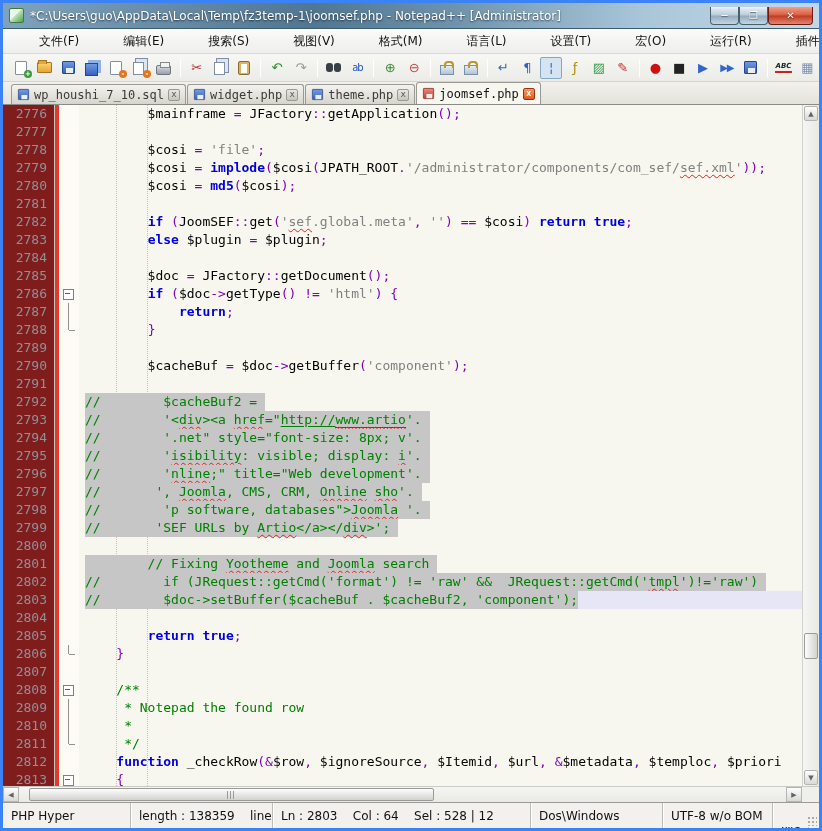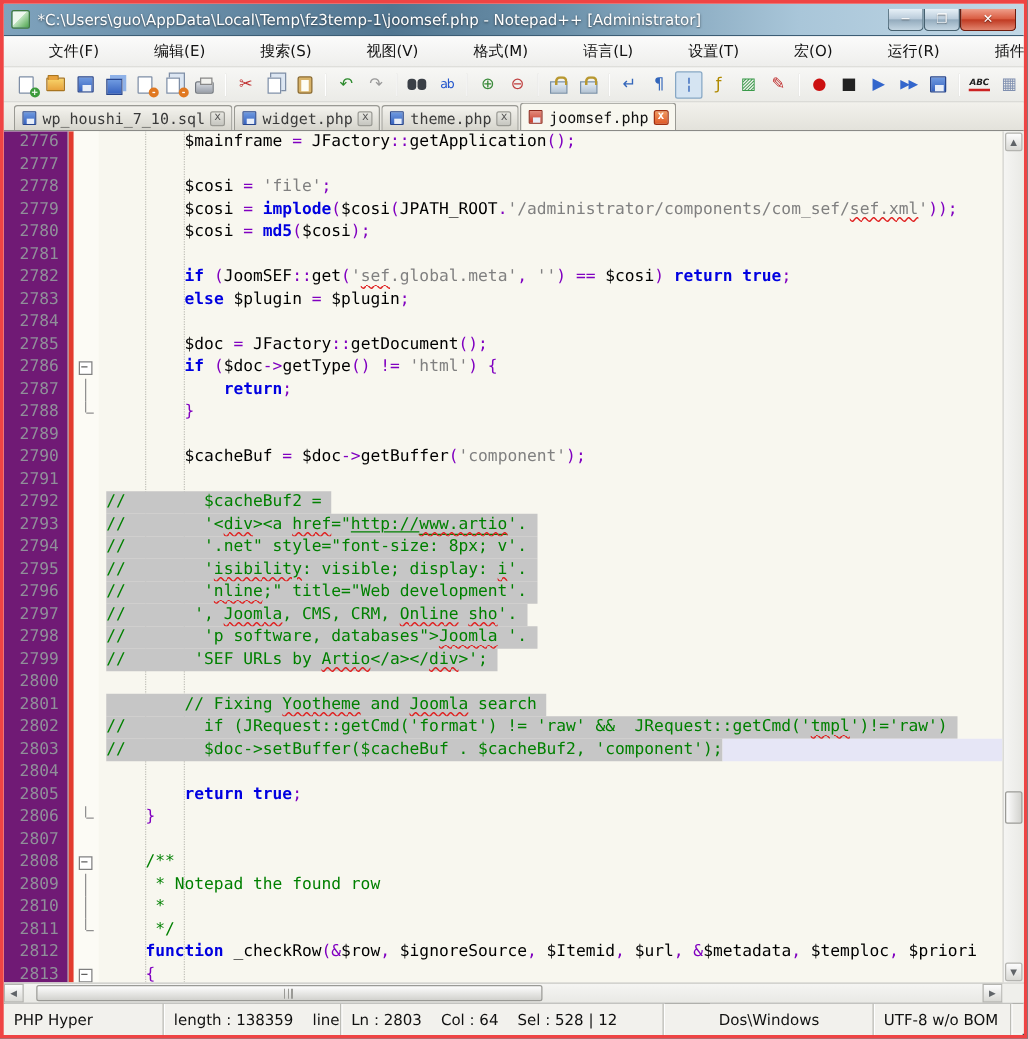--- a/index.html
+++ b/index.html
@@ -1,17 +1,17 @@
 <!DOCTYPE html>
 <html><head>
 <meta charset="utf-8">
 <style>
   *{margin:0;padding:0;box-sizing:border-box;}
   html,body{width:822px;height:831px;background:#555;font-family:"DejaVu Sans",sans-serif;}
-  .win{width:822px;height:831px;display:flex;flex-direction:column;border:3px solid #ef4444;outline:1px solid #27455c;background:#f0f0ee;overflow:hidden;}
+  .win{width:822px;height:831px;display:flex;flex-direction:column;border:3px solid #3b82f6;outline:1px solid #27455c;background:#f0f0ee;overflow:hidden;}
   
   .titlebar{height:26px;flex:0 0 26px;display:flex;align-items:center;padding:0 6px;
     background:linear-gradient(to right,#7fa3bd 0%,#517691 38%,#6d92ab 55%,#a9c6d9 78%,#c2d8e6 100%);
     border-bottom:1px solid #3c5d75;}
   .app-icon{width:15px;height:15px;margin-right:6px;background:linear-gradient(135deg,#eef7ee 45%,#bfe3bf 46%,#4aa34a);border:1px solid #3f7a3f;border-radius:2px;flex:0 0 15px;}
   .title-text{color:#fff;font-size:12px;text-shadow:0 1px 2px rgba(0,0,0,.65);white-space:nowrap;overflow:hidden;flex:1;}
   .caption{display:flex;margin-left:8px;}
   .cap-btn{width:29px;height:18px;display:flex;align-items:center;justify-content:center;color:#fff;font-size:10px;
     border:1px solid #46606f;border-top:none;border-radius:0 0 4px 4px;
     background:linear-gradient(#e8f1f8,#b9cbda 48%,#93abbd 52%,#c4d6e2);text-shadow:0 1px 1px rgba(0,0,0,.5);}
@@ -49,21 +49,21 @@
   
   .tabbar{height:23px;flex:0 0 23px;display:flex;align-items:flex-end;background:#ececE6;background:linear-gradient(#f2f1ec,#e3e2db);border-bottom:1px solid #8a8a86;padding-left:8px;}
   .tab{display:flex;align-items:center;gap:4px;height:20px;padding:0 5px;margin-right:1px;border:1px solid #9a9a94;border-bottom:none;border-radius:3px 3px 0 0;
     background:linear-gradient(#f4f3ee,#d6d5cd);font-family:"DejaVu Sans Mono",monospace;font-size:12px;color:#3a3a3a;white-space:nowrap;}
   .tab.active{background:#f8f7ef;height:22px;color:#111;justify-content:center;}
   .tab .t-floppy{transform:scale(.85);}
   .tab-close{width:12px;height:12px;display:flex;align-items:center;justify-content:center;font-size:9px;line-height:1;color:#555;background:linear-gradient(#e8e8e2,#c6c6c0);border:1px solid #9a9a94;border-radius:2px;}
   .tab.active .tab-close{background:linear-gradient(#f09a60,#e05a28);border-color:#a03010;color:#fff;font-weight:bold;}
   
   .editor{flex:1;display:flex;overflow:hidden;background:#f8f7ef;position:relative;}
-  .col-num{flex:0 0 52px;background:#701a75;border-right:1px solid #c6c6be;font-family:"DejaVu Sans Mono",monospace;font-size:13px;color:#90909a;}
+  .col-num{flex:0 0 52px;background:#7f1d1d;border-right:1px solid #c6c6be;font-family:"DejaVu Sans Mono",monospace;font-size:13px;color:#90909a;}
   .num{height:18px;line-height:18px;text-align:right;padding-right:7px;}
   .col-chg{flex:0 0 4px;background:#e23b2e;}
   .col-fold{flex:0 0 20px;background:#fcfbf5;}
   .fm{height:18px;position:relative;}
   .fm.open::before{content:"";position:absolute;left:4px;top:4px;width:9px;height:9px;border:1px solid #808080;background:#fff;}
   .fm.open::after{content:"";position:absolute;left:6px;top:8px;width:5px;height:1px;background:#606060;}
   .fm.v::before{content:"";position:absolute;left:9px;top:0;bottom:0;width:1px;background:#909090;}
   .fm.end::before{content:"";position:absolute;left:9px;top:0;height:9px;width:1px;background:#909090;}
   .fm.end::after{content:"";position:absolute;left:10px;top:9px;width:6px;height:1px;background:#909090;}
   .col-code{flex:1;position:relative;overflow:hidden;padding-left:6px;}
@@ -93,21 +93,21 @@
   .h-track{flex:1;position:relative;}
   .hthumb{position:absolute;left:10px;top:1px;bottom:1px;width:405px;background:linear-gradient(#fdfdfd,#d2d2ce);border:1px solid #9a9a96;border-radius:2px;display:flex;align-items:center;justify-content:center;}
   .hthumb .grip{width:9px;height:8px;background:repeating-linear-gradient(90deg,#9a9a96 0 1px,transparent 1px 3px);}
   .h-corner{width:17px;background:#efefeb;}
   
   .statusbar{height:26px;flex:0 0 26px;display:flex;align-items:stretch;background:#f2f1ed;border-top:1px solid #9a9a96;font-size:12px;color:#111;}
   .sfield{display:flex;align-items:center;padding:0 8px;border-right:1px solid #bcbcb6;box-shadow:1px 0 0 #fff;white-space:pre;overflow:hidden;}
   .sf1{flex:0 0 128px;}
   .sf2{flex:0 0 142px;}
   .sf3{flex:0 0 258px;}
-  .sf4{flex:0 0 132px;margin-left:36px;}
+  .sf4{flex:0 0 132px;}
   .sf5{flex:0 0 110px;}
   .sf6{flex:0 0 36px;margin-top:24px;}
   .sgrip{flex:1;position:relative;}
   .sgrip::after{content:"";position:absolute;right:2px;bottom:2px;width:10px;height:10px;
     background:radial-gradient(circle at 2px 2px,#aaa 1px,transparent 1.2px) 0 0/4px 4px;}
 </style>
 </head>
 <body>
 
 <div class="win">

